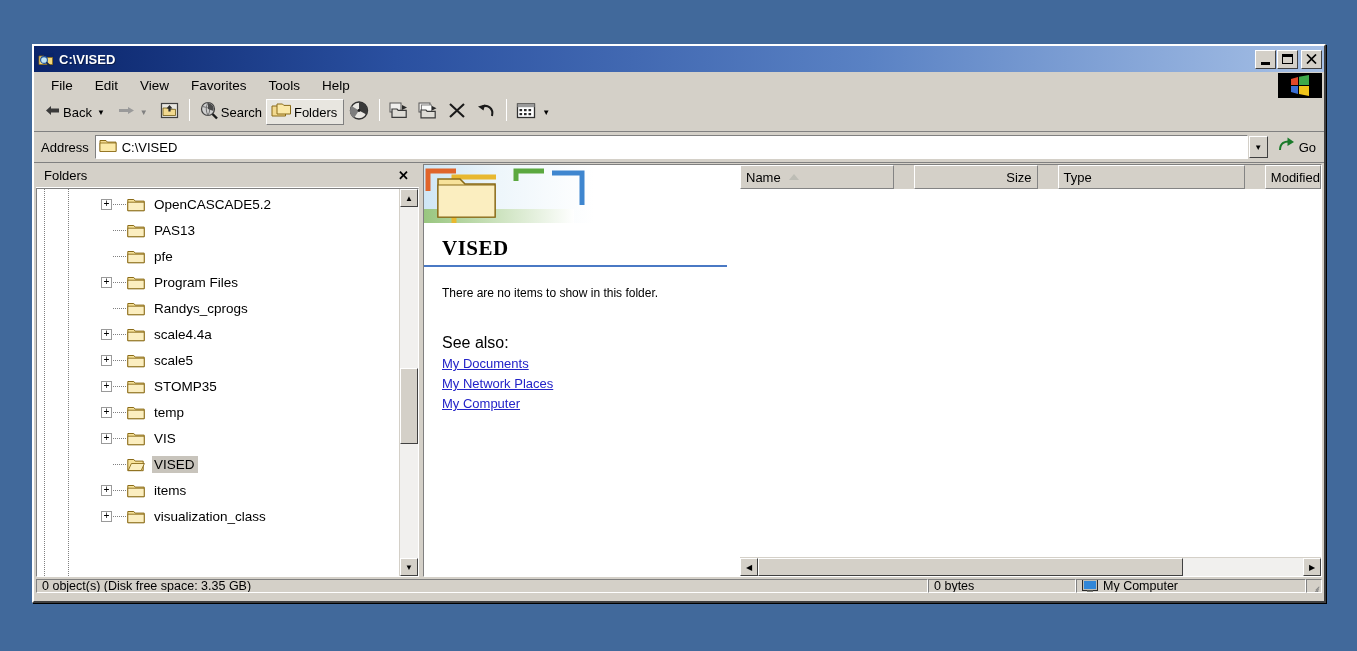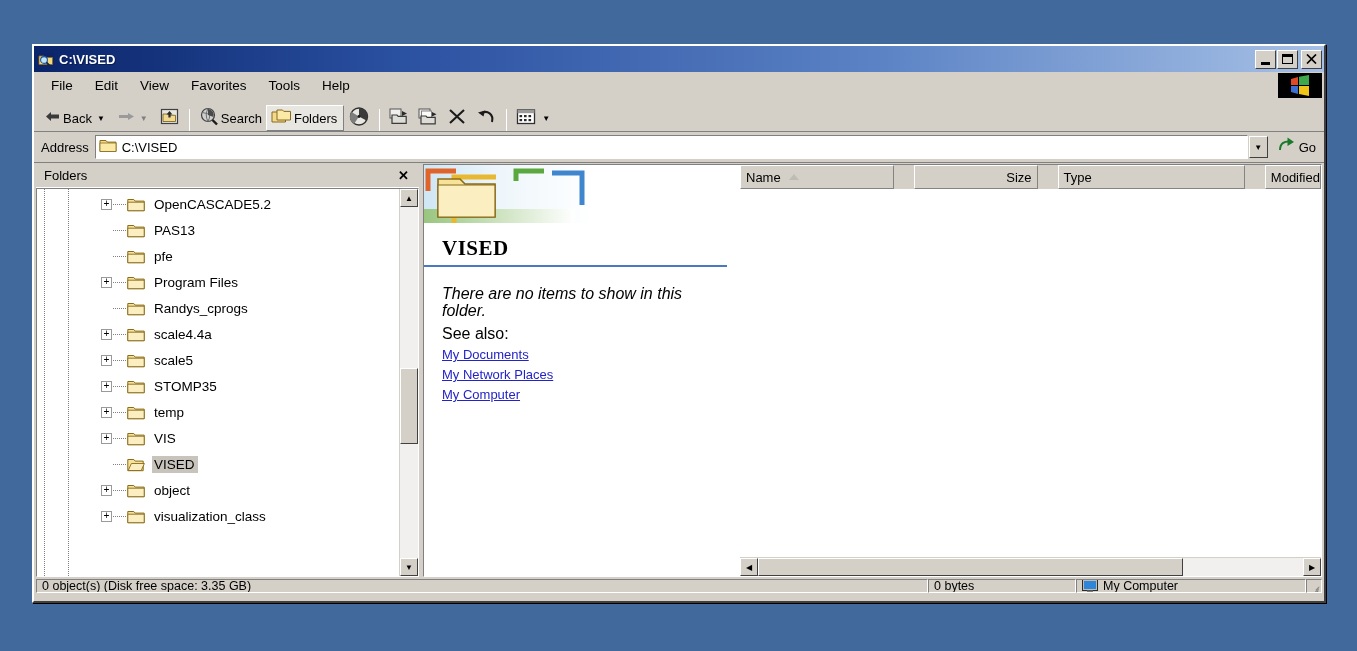--- a/index.html
+++ b/index.html
@@ -102,21 +102,21 @@
     width: 44px; height: 25px;
     background: #000;
     overflow: hidden;
   }
 
   
   #toolbar {
     height: 33px;
     background: #d4d0c8;
     display: flex;
-    align-items: flex-end;
+    align-items: flex-start;
     padding-left: 6px;
     flex: 0 0 auto;
     border-bottom: 1px solid #808080;
   }
   .tb-btn {
     display: flex;
     align-items: center;
     height: 26px;
     padding: 0 4px;
     cursor: default;
@@ -393,26 +393,25 @@
     height: 2px;
     background: #4a79c4;
     margin: 0 8px 0 0;
     flex: 0 0 auto;
   }
   #info-text {
     padding: 18px 12px 0 18px;
     flex: 1 1 auto;
   }
   .info-para {
-    font-size: 16px;
+    font-size: 12px;
     color: #000;
     line-height: 17px;
-    margin-bottom: 6px;
+    margin-bottom: 32px;
     max-width: 262px;
-    font-style: italic;
   }
   .see-also-label {
     font-size: 16px;
     color: #000;
     margin-bottom: 4px;
   }
   .see-link {
     display: block;
     font-size: 13px;
     color: #2323c8;
@@ -852,21 +851,21 @@
                   </svg></div>
                 <div class="tree-label">VISED</div>
               </div>
               <div class="tree-row">
                 <div class="expander">+</div>
                 <div class="hlink"></div>
                 <div class="folder-ico"><svg width="18" height="15" viewBox="0 0 18 15">
                     <path d="M0.8 2.5 h6 l1.4 1.6 h9 v9.6 h-16.4 z" fill="#f7e29a" stroke="#8a6b18" stroke-width="1"></path>
                     <path d="M0.8 5.2 h16.4 v8.5 h-16.4 z" fill="#fbeec0" stroke="#8a6b18" stroke-width="0.9"></path>
                   </svg></div>
-                <div class="tree-label">object</div>
+                <div class="tree-label">items</div>
               </div>
               <div class="tree-row">
                 <div class="expander">+</div>
                 <div class="hlink"></div>
                 <div class="folder-ico"><svg width="18" height="15" viewBox="0 0 18 15">
                     <path d="M0.8 2.5 h6 l1.4 1.6 h9 v9.6 h-16.4 z" fill="#f7e29a" stroke="#8a6b18" stroke-width="1"></path>
                     <path d="M0.8 5.2 h16.4 v8.5 h-16.4 z" fill="#fbeec0" stroke="#8a6b18" stroke-width="0.9"></path>
                   </svg></div>
                 <div class="tree-label">visualization_class</div>
               </div>

